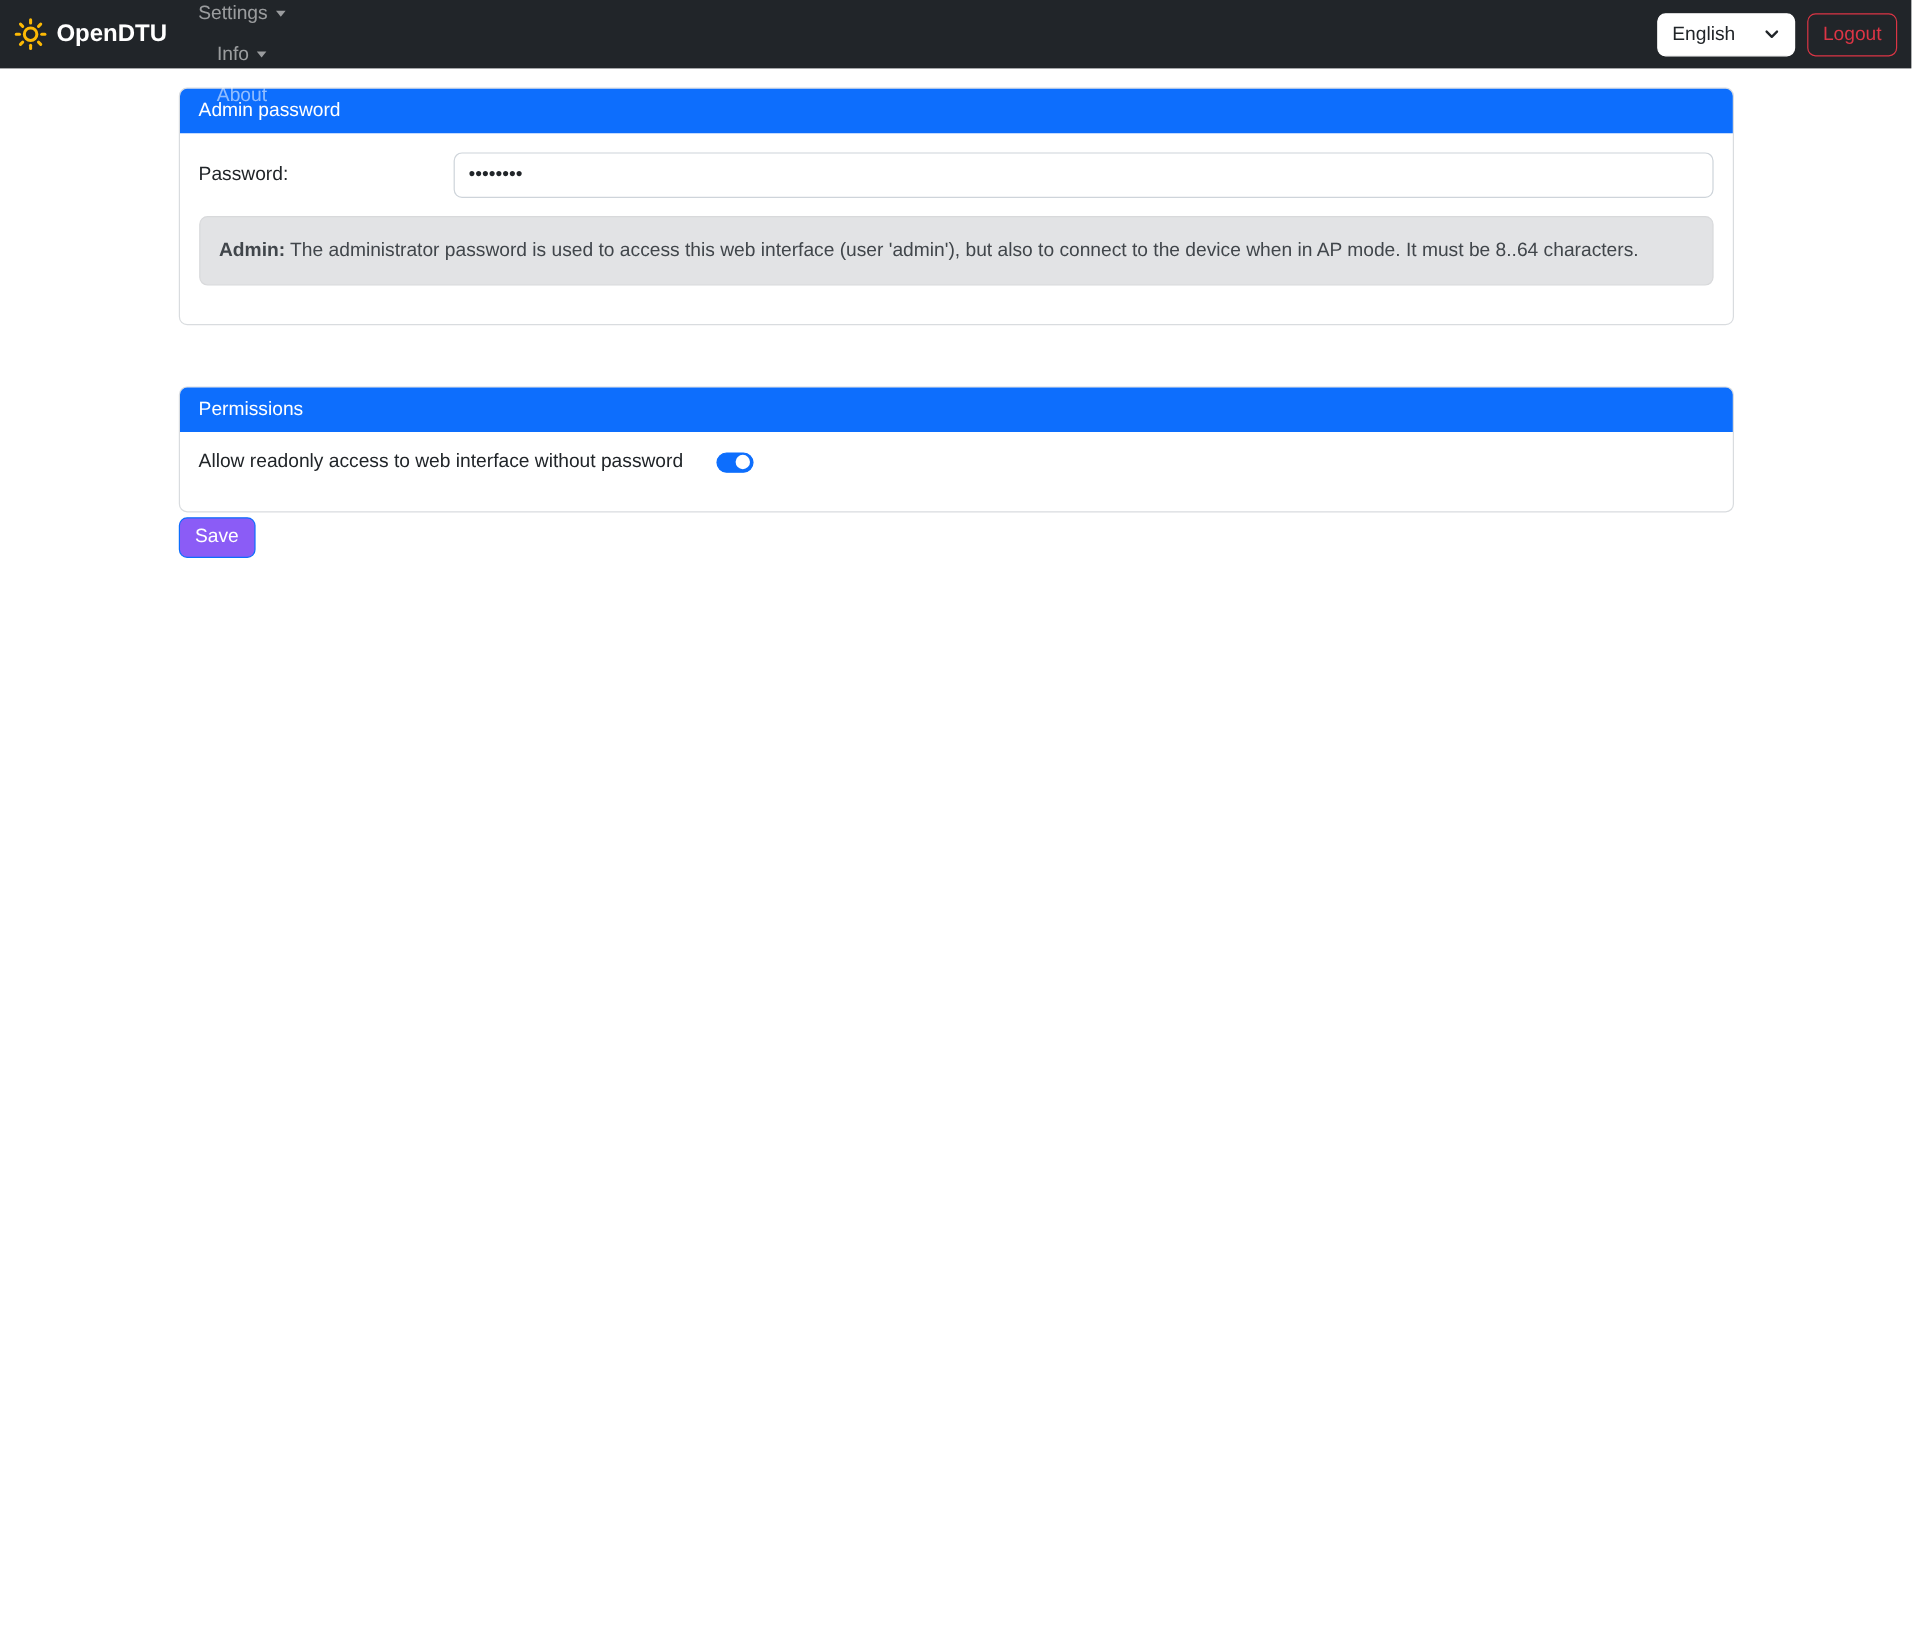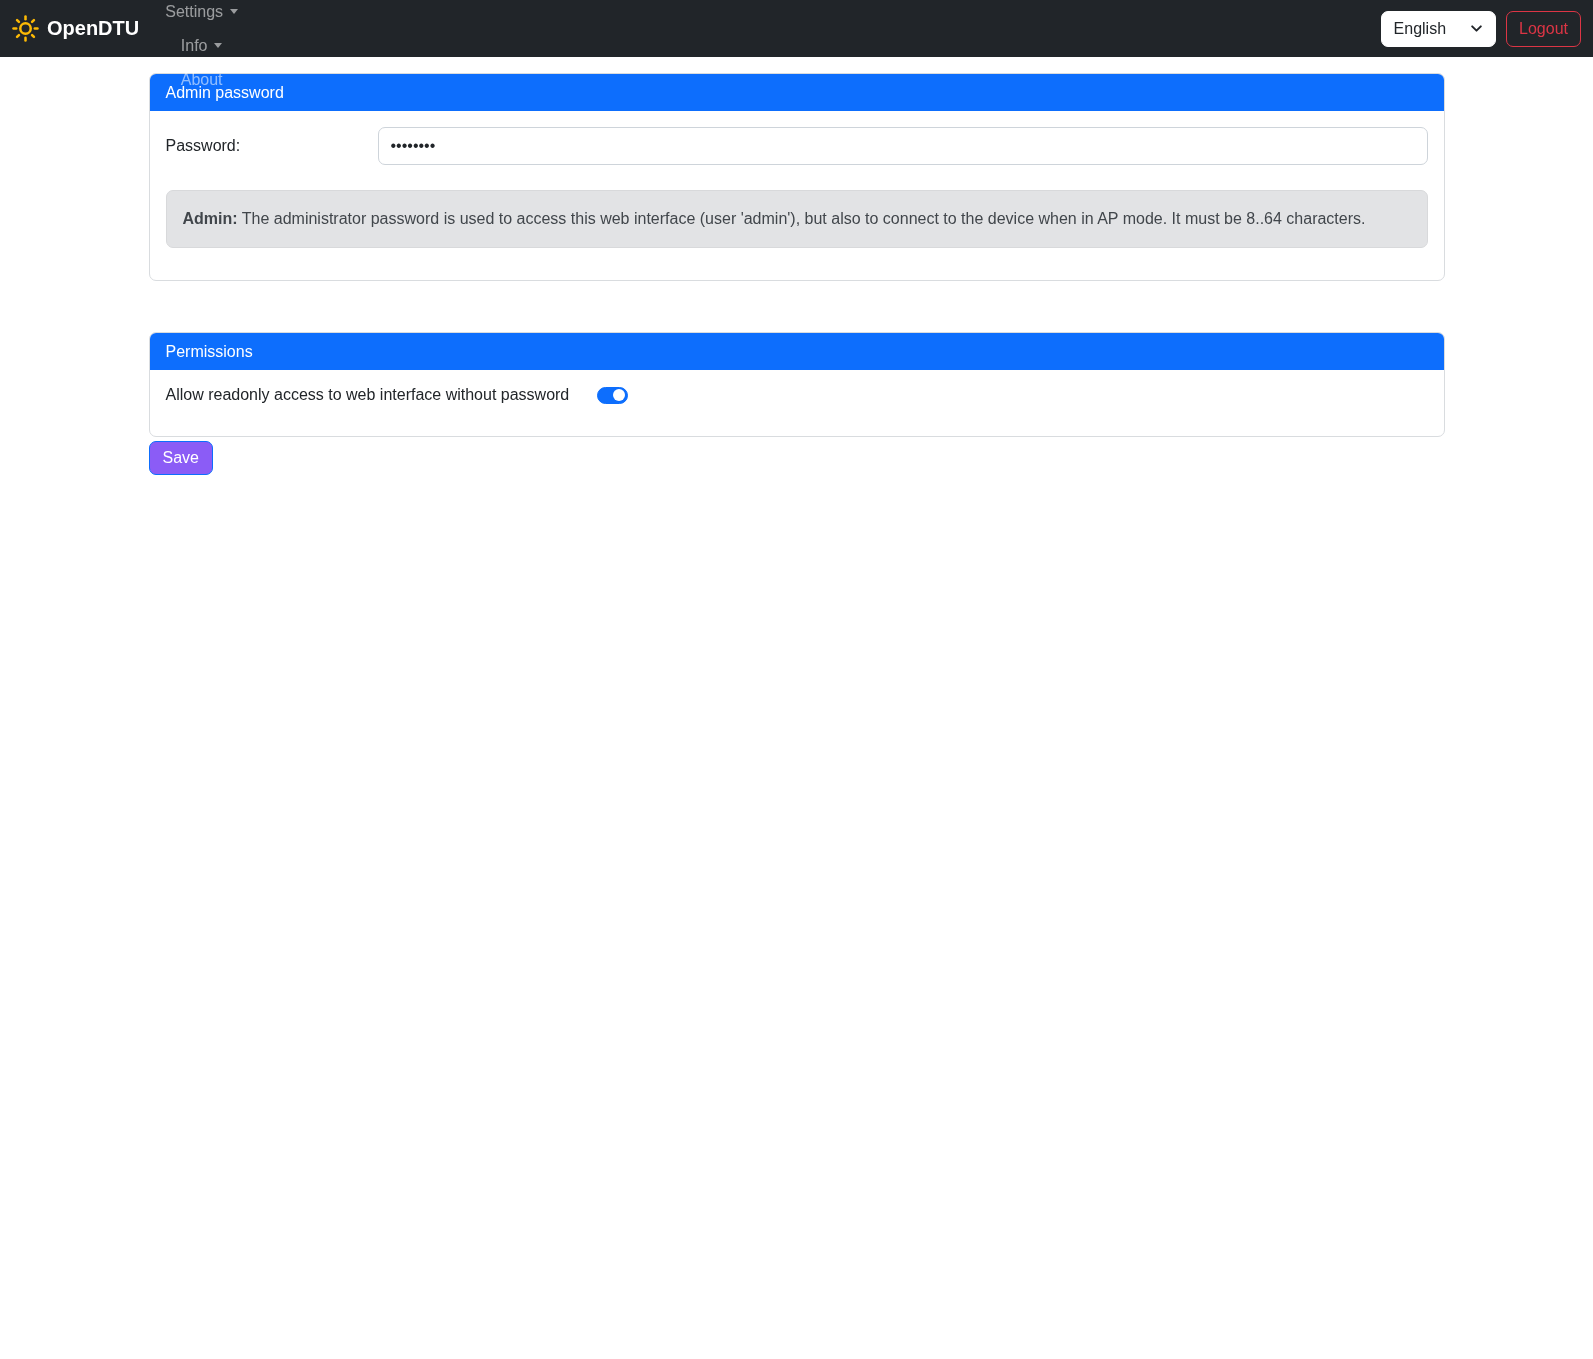--- a/index.html
+++ b/index.html
@@ -111,21 +111,21 @@
     font-size: 16px;
     padding: 8px 16px;
     border-radius: 6px 6px 0 0;
     line-height: 21px;
   }
   .card-body { padding: 16px; }
 
   .form-row {
     display: flex;
     align-items: center;
-    margin-bottom: 25px;
+    margin-bottom: 15px;
   }
   .form-label {
     width: 212px;
     flex: 0 0 212px;
     font-size: 16px;
     color: #212529;
   }
   .form-control {
     flex: 1;
     height: 38px;

